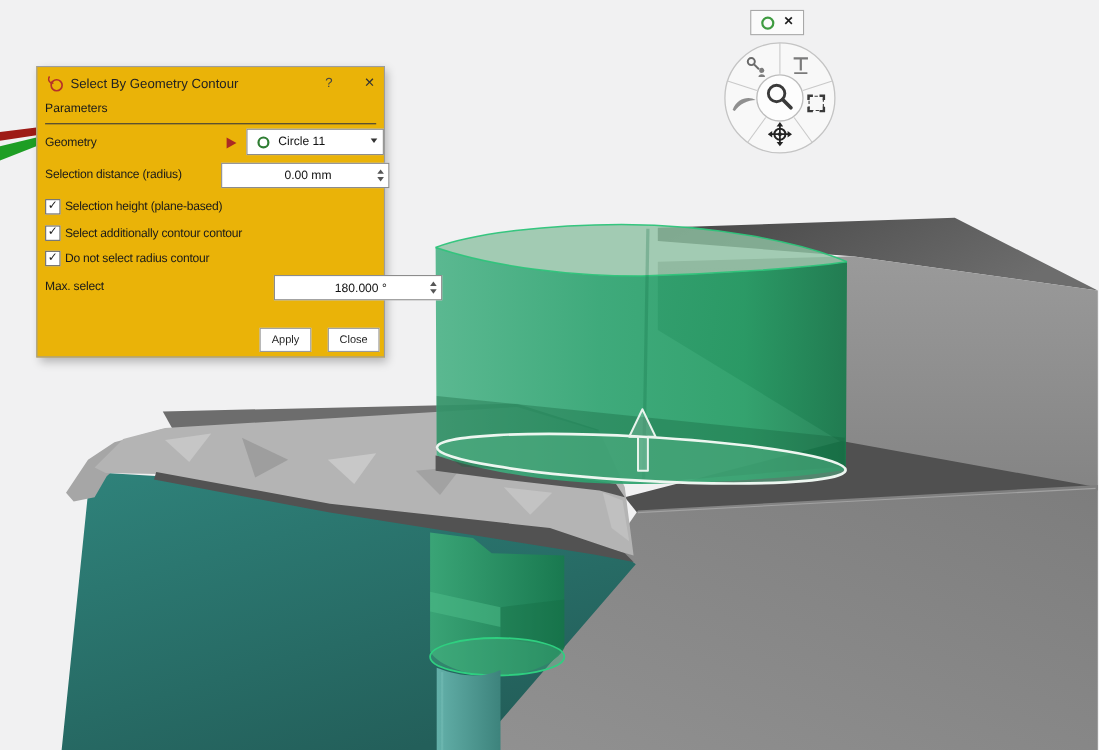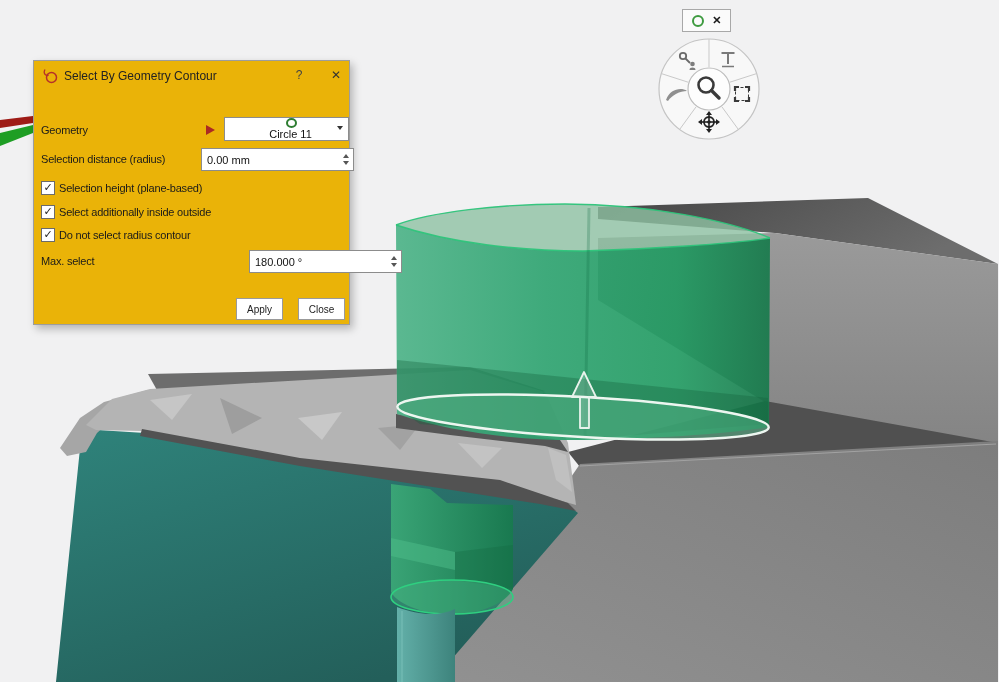--- a/index.html
+++ b/index.html
@@ -23,28 +23,28 @@
     font-size:11px;color:#1a1a1a;}
   #dlgTitle{position:absolute;left:0;top:0;right:0;height:30px;display:flex;align-items:center;}
   #dlgTitle .t-icon{margin-left:8px;width:16px;height:16px;}
   #dlgTitle .t-text{margin-left:6px;font-size:12px;color:#222;}
   .t-help{position:absolute;left:256px;top:7px;width:18px;text-align:center;font-size:12px;color:#444;}
   .t-close{position:absolute;left:292px;top:7px;width:20px;text-align:center;font-size:12px;color:#333;}
   #paramsHdr{position:absolute;left:7px;top:32px;width:301px;border-bottom:1px solid #3a3a3a;
     padding-bottom:7px;font-size:11px;color:#1a1a1a;}
   .lbl{position:absolute;white-space:nowrap;letter-spacing:-.2px;}
   .edit{position:absolute;left:167px;width:146px;height:21px;border:1px solid #8c8c8c;background:#fff;
-    display:flex;align-items:center;padding-left:5px;font-size:11px;color:#111;box-sizing:content-box;}
+    display:flex;align-items:center;padding-left:5px;font-size:11px;color:#111;box-sizing:content-box;justify-content:center;}
   .edit .spin{position:absolute;right:4px;top:0;bottom:0;display:flex;flex-direction:column;
     justify-content:center;gap:3px;}
   .spin i{width:0;height:0;border-left:3px solid transparent;border-right:3px solid transparent;display:block;}
   .spin .up{border-bottom:4px solid #555;}
   .spin .dn{border-top:4px solid #555;}
   .combo{position:absolute;left:190px;top:56px;width:123px;height:22px;border:1px solid #8c8c8c;
-    background:#fff;display:flex;align-items:center;flex-direction:column;}
+    background:#fff;display:flex;align-items:center;}
   .combo .ring{margin-left:9px;width:7px;height:7px;border-width:2px;border-color:#2e7d32;}
   .combo .cv{margin-left:8px;font-size:11px;color:#111;}
   .combo .arr{position:absolute;right:5px;top:8px;width:0;height:0;
     border-left:3.5px solid transparent;border-right:3.5px solid transparent;border-top:4px solid #333;}
   .redplay{position:absolute;left:172px;top:64px;width:0;height:0;
     border-top:5px solid transparent;border-bottom:5px solid transparent;border-left:9px solid #ab2a24;}
   .cb{position:absolute;width:12px;height:12px;border:1px solid #6b6b6b;background:#fff;
     font-size:11px;line-height:11px;text-align:center;color:#222;}
   .btn{position:absolute;top:237px;width:45px;height:20px;border:1px solid #9a9a9a;background:#fff;
     font-size:10px;color:#222;display:flex;align-items:center;justify-content:center;}
@@ -211,20 +211,21 @@
     <svg class="t-icon" viewBox="0 0 16 16">
       <circle cx="9.5" cy="9.5" r="5" fill="none" stroke="#b5302a" stroke-width="1.5"></circle>
       <path d="M3,1.5 C1.5,4 2,6 4.5,7.5" fill="none" stroke="#b5302a" stroke-width="1.4"></path>
       <polygon points="4,8.5 7,7.8 5,5.5" fill="#b5302a"></polygon>
     </svg>
     <span class="t-text">Select By Geometry Contour</span>
     <span class="t-help">?</span>
     <span class="t-close">✕</span>
   </div>
 
+  <div id="paramsHdr">Parameters</div>
 
   <span class="lbl" style="left:7px;top:63px;">Geometry</span>
   <span class="redplay"></span>
   <div class="combo">
     <span class="ring"></span>
     <span class="cv">Circle 11</span>
     <span class="arr"></span>
   </div>
 
   <span class="lbl" style="left:7px;top:92px;">Selection distance (radius)</span>
@@ -233,21 +234,21 @@
     <span class="spin">
         <i class="up"></i>
         <i class="dn"></i>
       </span>
   </div>
 
   <span class="cb" style="left:7px;top:120px;">✓</span>
   <span class="lbl" style="left:25px;top:121px;">Selection height (plane-based)</span>
 
   <span class="cb" style="left:7px;top:144px;">✓</span>
-  <span class="lbl" style="left:25px;top:145px;">Select additionally inside outside</span>
+  <span class="lbl" style="left:25px;top:145px;">Select additionally contour contour</span>
 
   <span class="cb" style="left:7px;top:167px;">✓</span>
   <span class="lbl" style="left:25px;top:168px;">Do not select radius contour</span>
 
   <span class="lbl" style="left:7px;top:194px;">Max. select</span>
   <div class="edit" style="top:189px;margin-left:48px;">
     <span>180.000 °</span>
     <span class="spin">
         <i class="up"></i>
         <i class="dn"></i>

